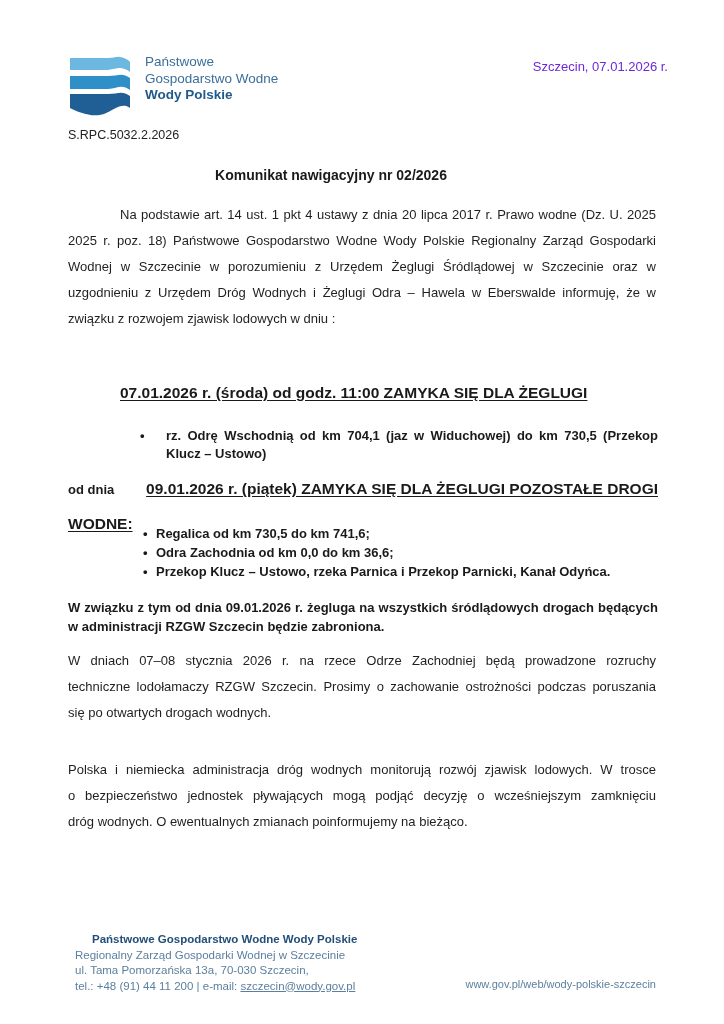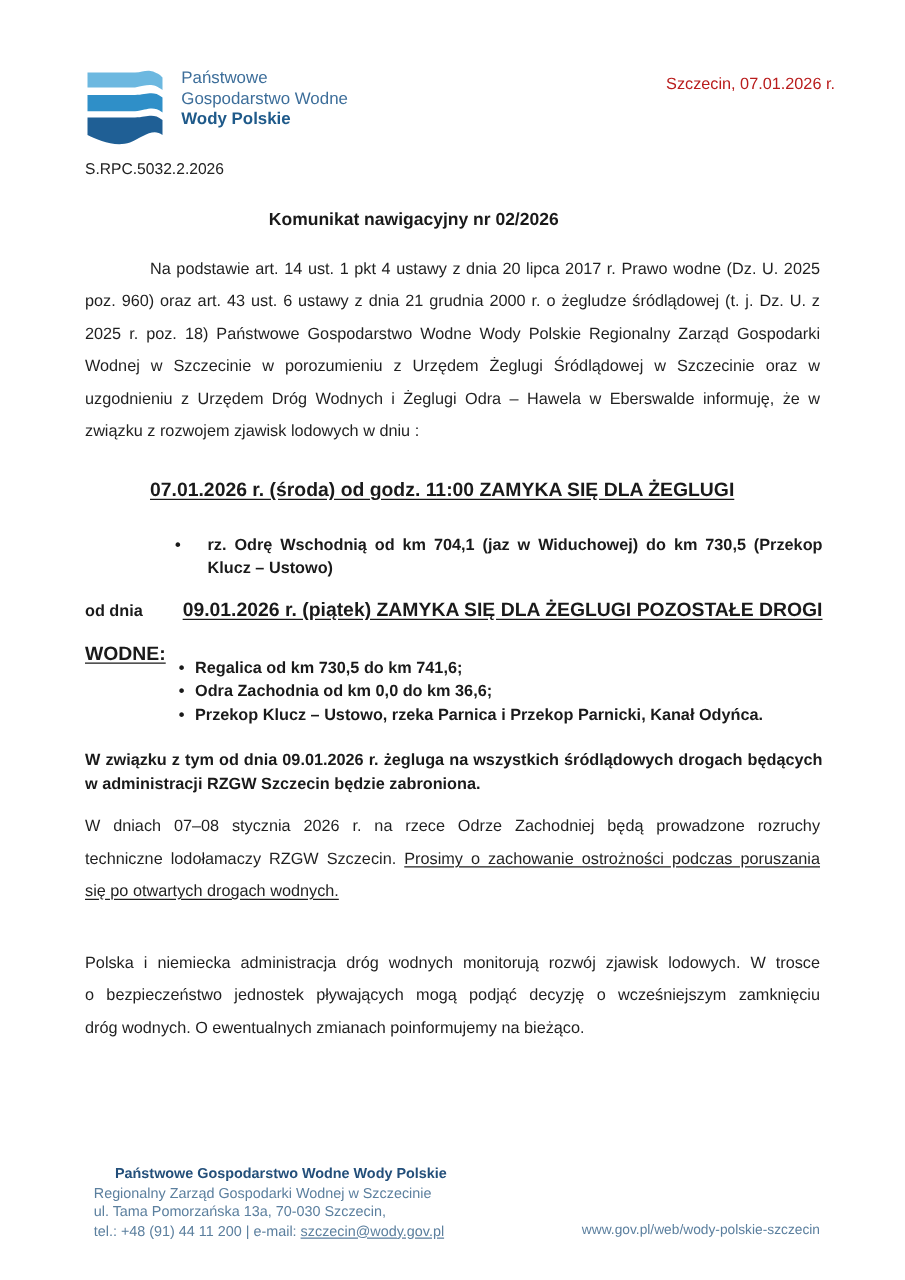--- a/index.html
+++ b/index.html
@@ -5,21 +5,21 @@
     * { margin: 0; padding: 0; box-sizing: border-box; }
     html, body { width: 724px; height: 1024px; background: #ffffff; overflow: hidden; }
     body { position: relative; font-family: "Liberation Sans", "DejaVu Sans", sans-serif; color: #1a1a1a; }
 
     .abs { position: absolute; }
 
     
     .logo { left: 68px; top: 54px; width: 64px; height: 62px; }
     .logo-text { left: 145px; top: 54px; font-size: 13.5px; line-height: 16.5px; color: #3d6e9a; }
     .logo-text .l3 { font-weight: bold; color: #1f5a8a; }
-    .date-line { right: 56px; top: 59px; font-size: 13px; color: #b91c1c; }
+    .date-line { right: 56px; top: 59px; font-size: 13px; color: #6d28d9; }
     .ref-no { left: 68px; top: 128px; font-size: 12.5px; color: #222; }
 
     .title { left: 0; width: 628px; top: 167px; text-align: center; font-size: 14px; font-weight: bold; padding-left: 34px; }
 
     
     .para { left: 68px; width: 588px; font-size: 13px; color: #1f1f1f; }
     .para .ln { display: block; height: 26px; line-height: 26px; text-align: justify; text-align-last: justify; white-space: nowrap; }
     .para .ln.last { text-align-last: left; }
     .para .ln.indent { padding-left: 52px; }
 
@@ -36,21 +36,21 @@
     .h-close2 .big { font-size: 15.5px; text-decoration: underline; text-underline-offset: 2px; }
     .h-close2 .row2 { font-size: 15.5px; text-decoration: underline; text-underline-offset: 2px; margin-top: 17px; }
 
     .bullets2 { left: 143px; top: 524px; font-size: 13px; font-weight: bold; }
     .bullets2 li { list-style: none; height: 19px; line-height: 19px; }
     .bullets2 li .dot { display: inline-block; width: 13px; }
 
     .warn { left: 68px; top: 598px; width: 590px; font-size: 13px; font-weight: bold; line-height: 19px; }
     .warn .l1 { display: block; text-align: justify; text-align-last: justify; white-space: nowrap; }
 
-    .u { text-decoration: underline; text-underline-offset: 2px; }
+    .u { text-underline-offset: 2px; }
 
     
     .footer-left { left: 75px; top: 932px; font-size: 11.5px; line-height: 15.5px; color: #5b7f9e; }
     .footer-left .bold { font-weight: bold; color: #234f7a; padding-left: 17px; }
     .footer-left .mail { text-decoration: underline; }
     .footer-right { right: 68px; top: 978px; font-size: 11px; color: #5b7f9e; }
   </style>
 </head>
 <body>
 
@@ -66,21 +66,20 @@
   <div>Gospodarstwo Wodne</div>
   <div class="l3">Wody Polskie</div>
 </div>
 <div class="abs date-line">Szczecin, 07.01.2026 r.</div>
 <div class="abs ref-no">S.RPC.5032.2.2026</div>
 
 <div class="abs title">Komunikat nawigacyjny nr 02/2026</div>
 
 <div class="abs para" style="top:202px;">
   <span class="ln indent">Na podstawie art. 14 ust. 1 pkt 4 ustawy z dnia 20 lipca 2017 r. Prawo wodne (Dz. U. 2025</span>
-  <span class="ln">poz. 960) oraz art. 43 ust. 6 ustawy z dnia 21 grudnia 2000 r. o żegludze śródlądowej (t. j. Dz. U. z</span>
   <span class="ln">2025 r. poz. 18) Państwowe Gospodarstwo Wodne Wody Polskie Regionalny Zarząd Gospodarki</span>
   <span class="ln">Wodnej w Szczecinie w porozumieniu z Urzędem Żeglugi Śródlądowej w Szczecinie oraz w</span>
   <span class="ln">uzgodnieniu z Urzędem Dróg Wodnych i Żeglugi Odra – Hawela w Eberswalde informuję, że w</span>
   <span class="ln last">związku z rozwojem zjawisk lodowych w dniu :</span>
 </div>
 
 <div class="abs h-close1">07.01.2026 r. (środa) od godz. 11:00 ZAMYKA SIĘ DLA ŻEGLUGI</div>
 <div class="abs bullet1">
   <span class="dot">•</span>
   <span class="txt">

